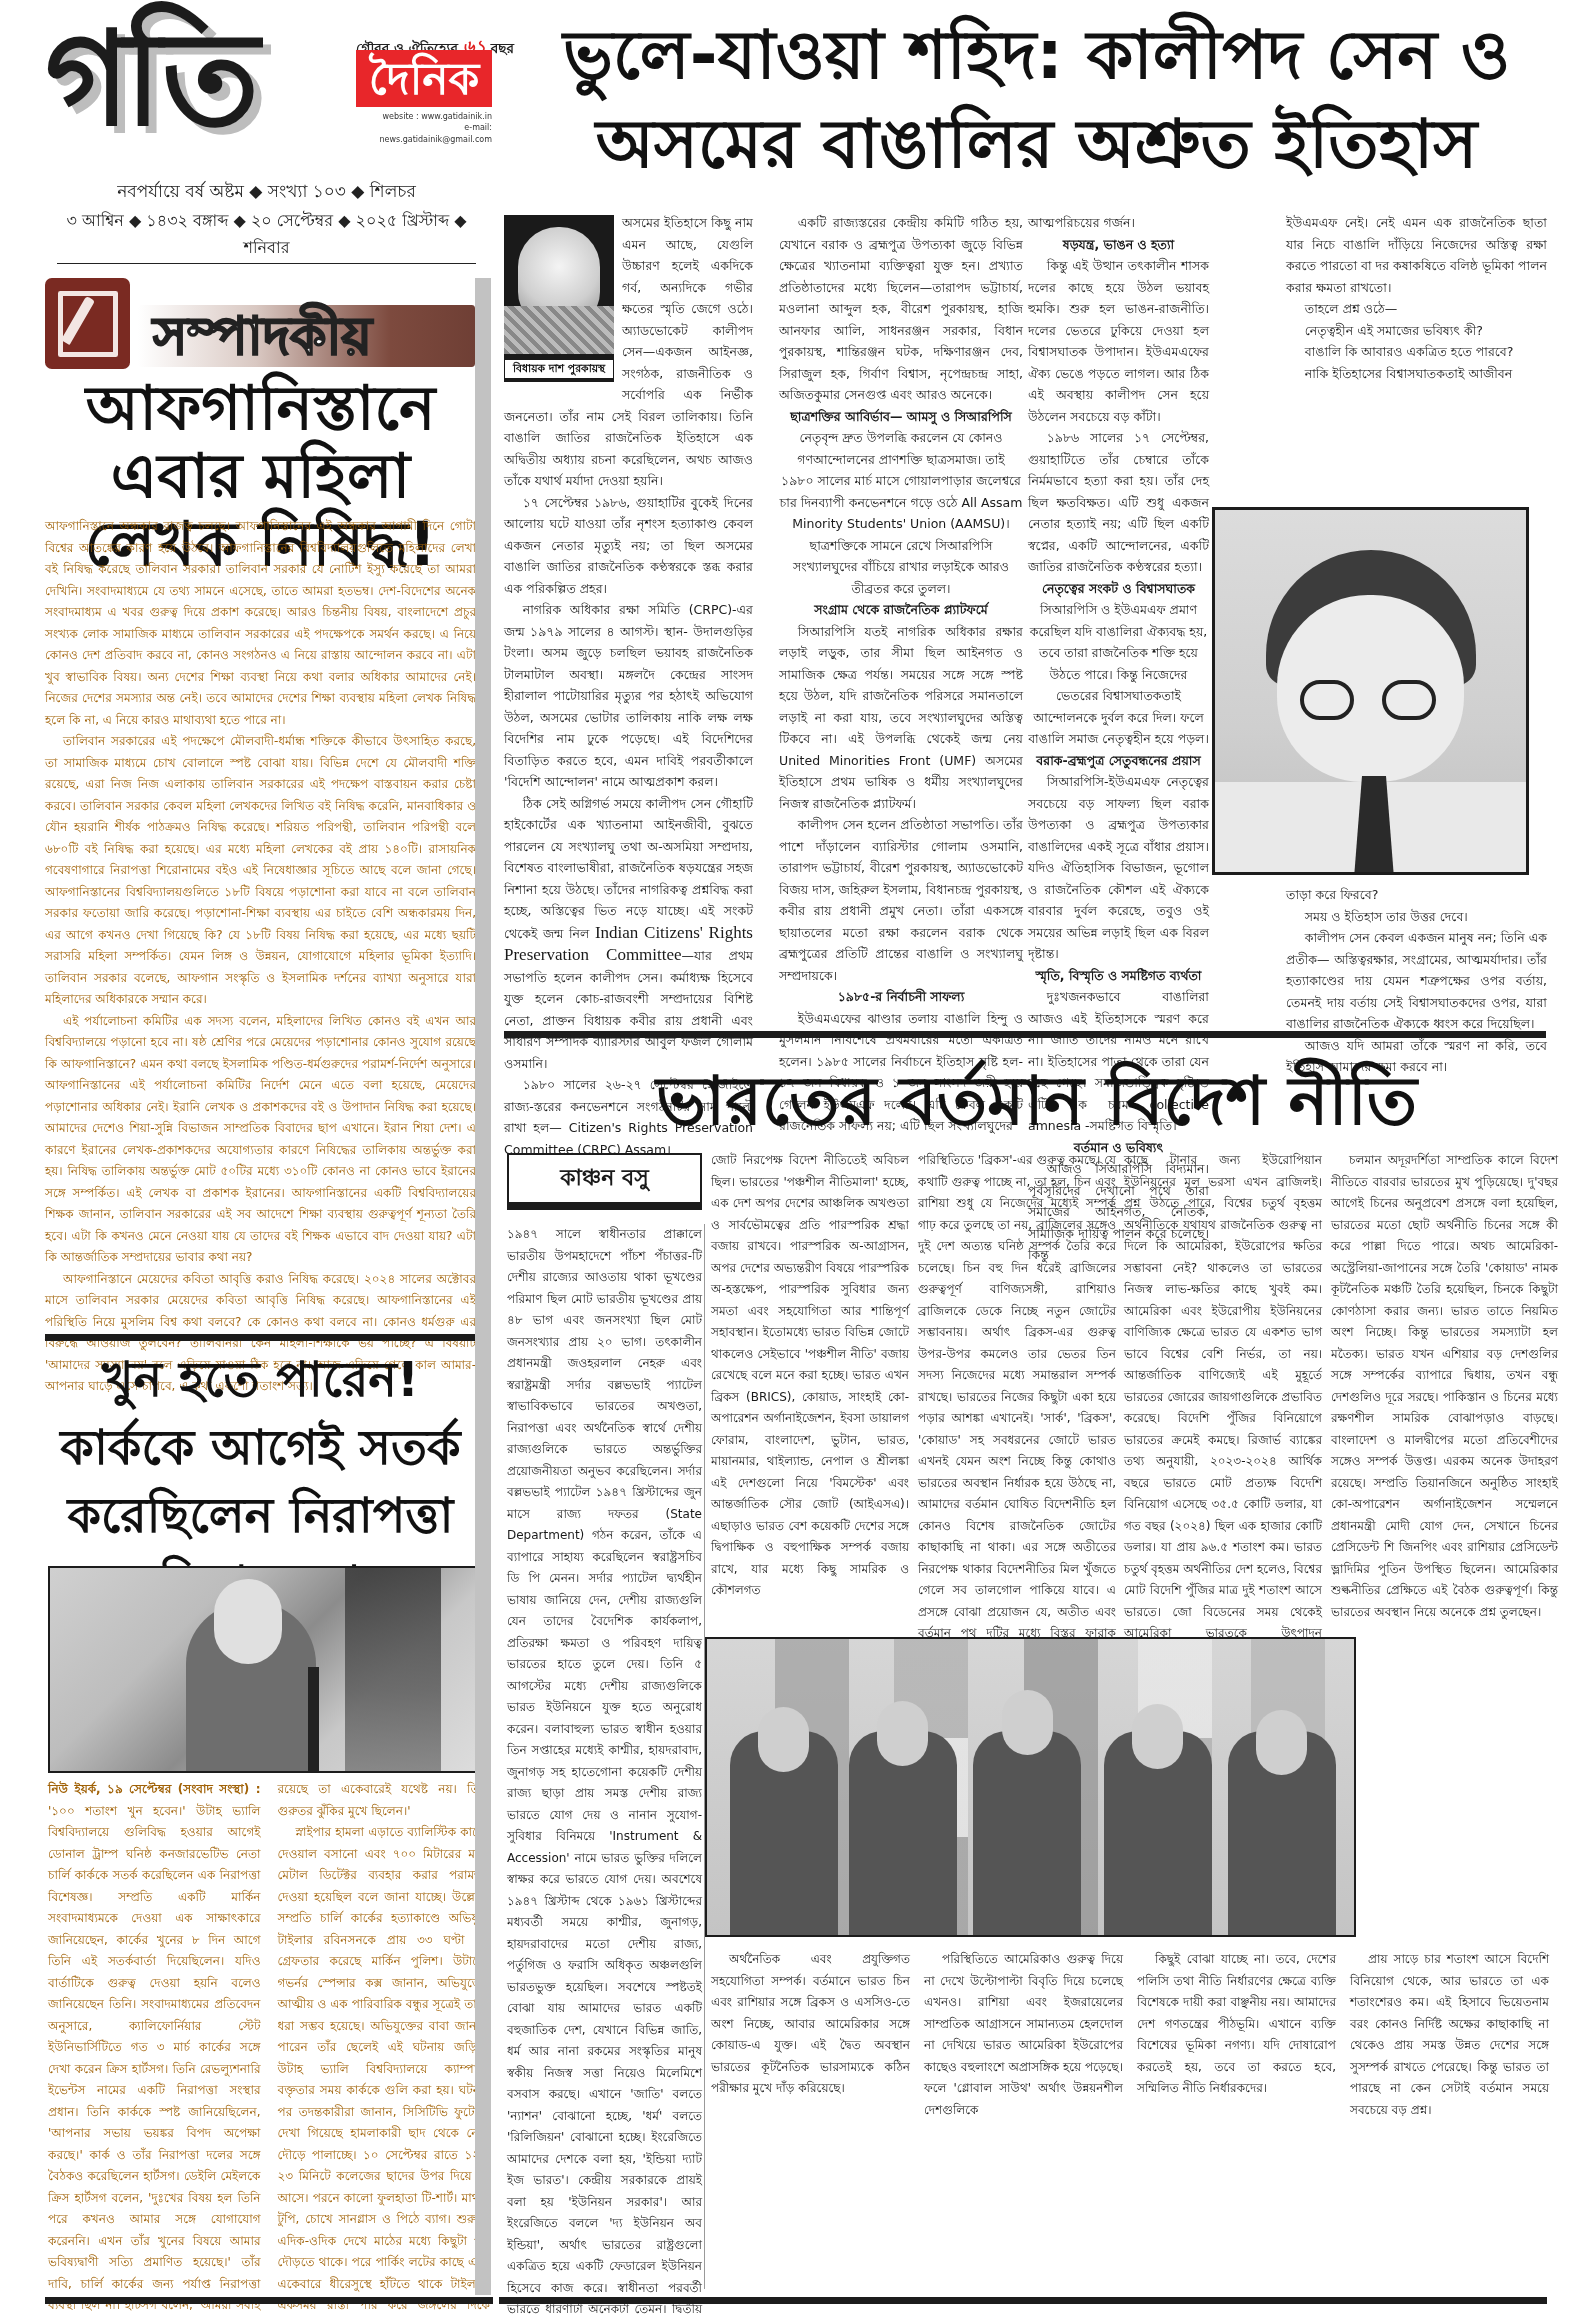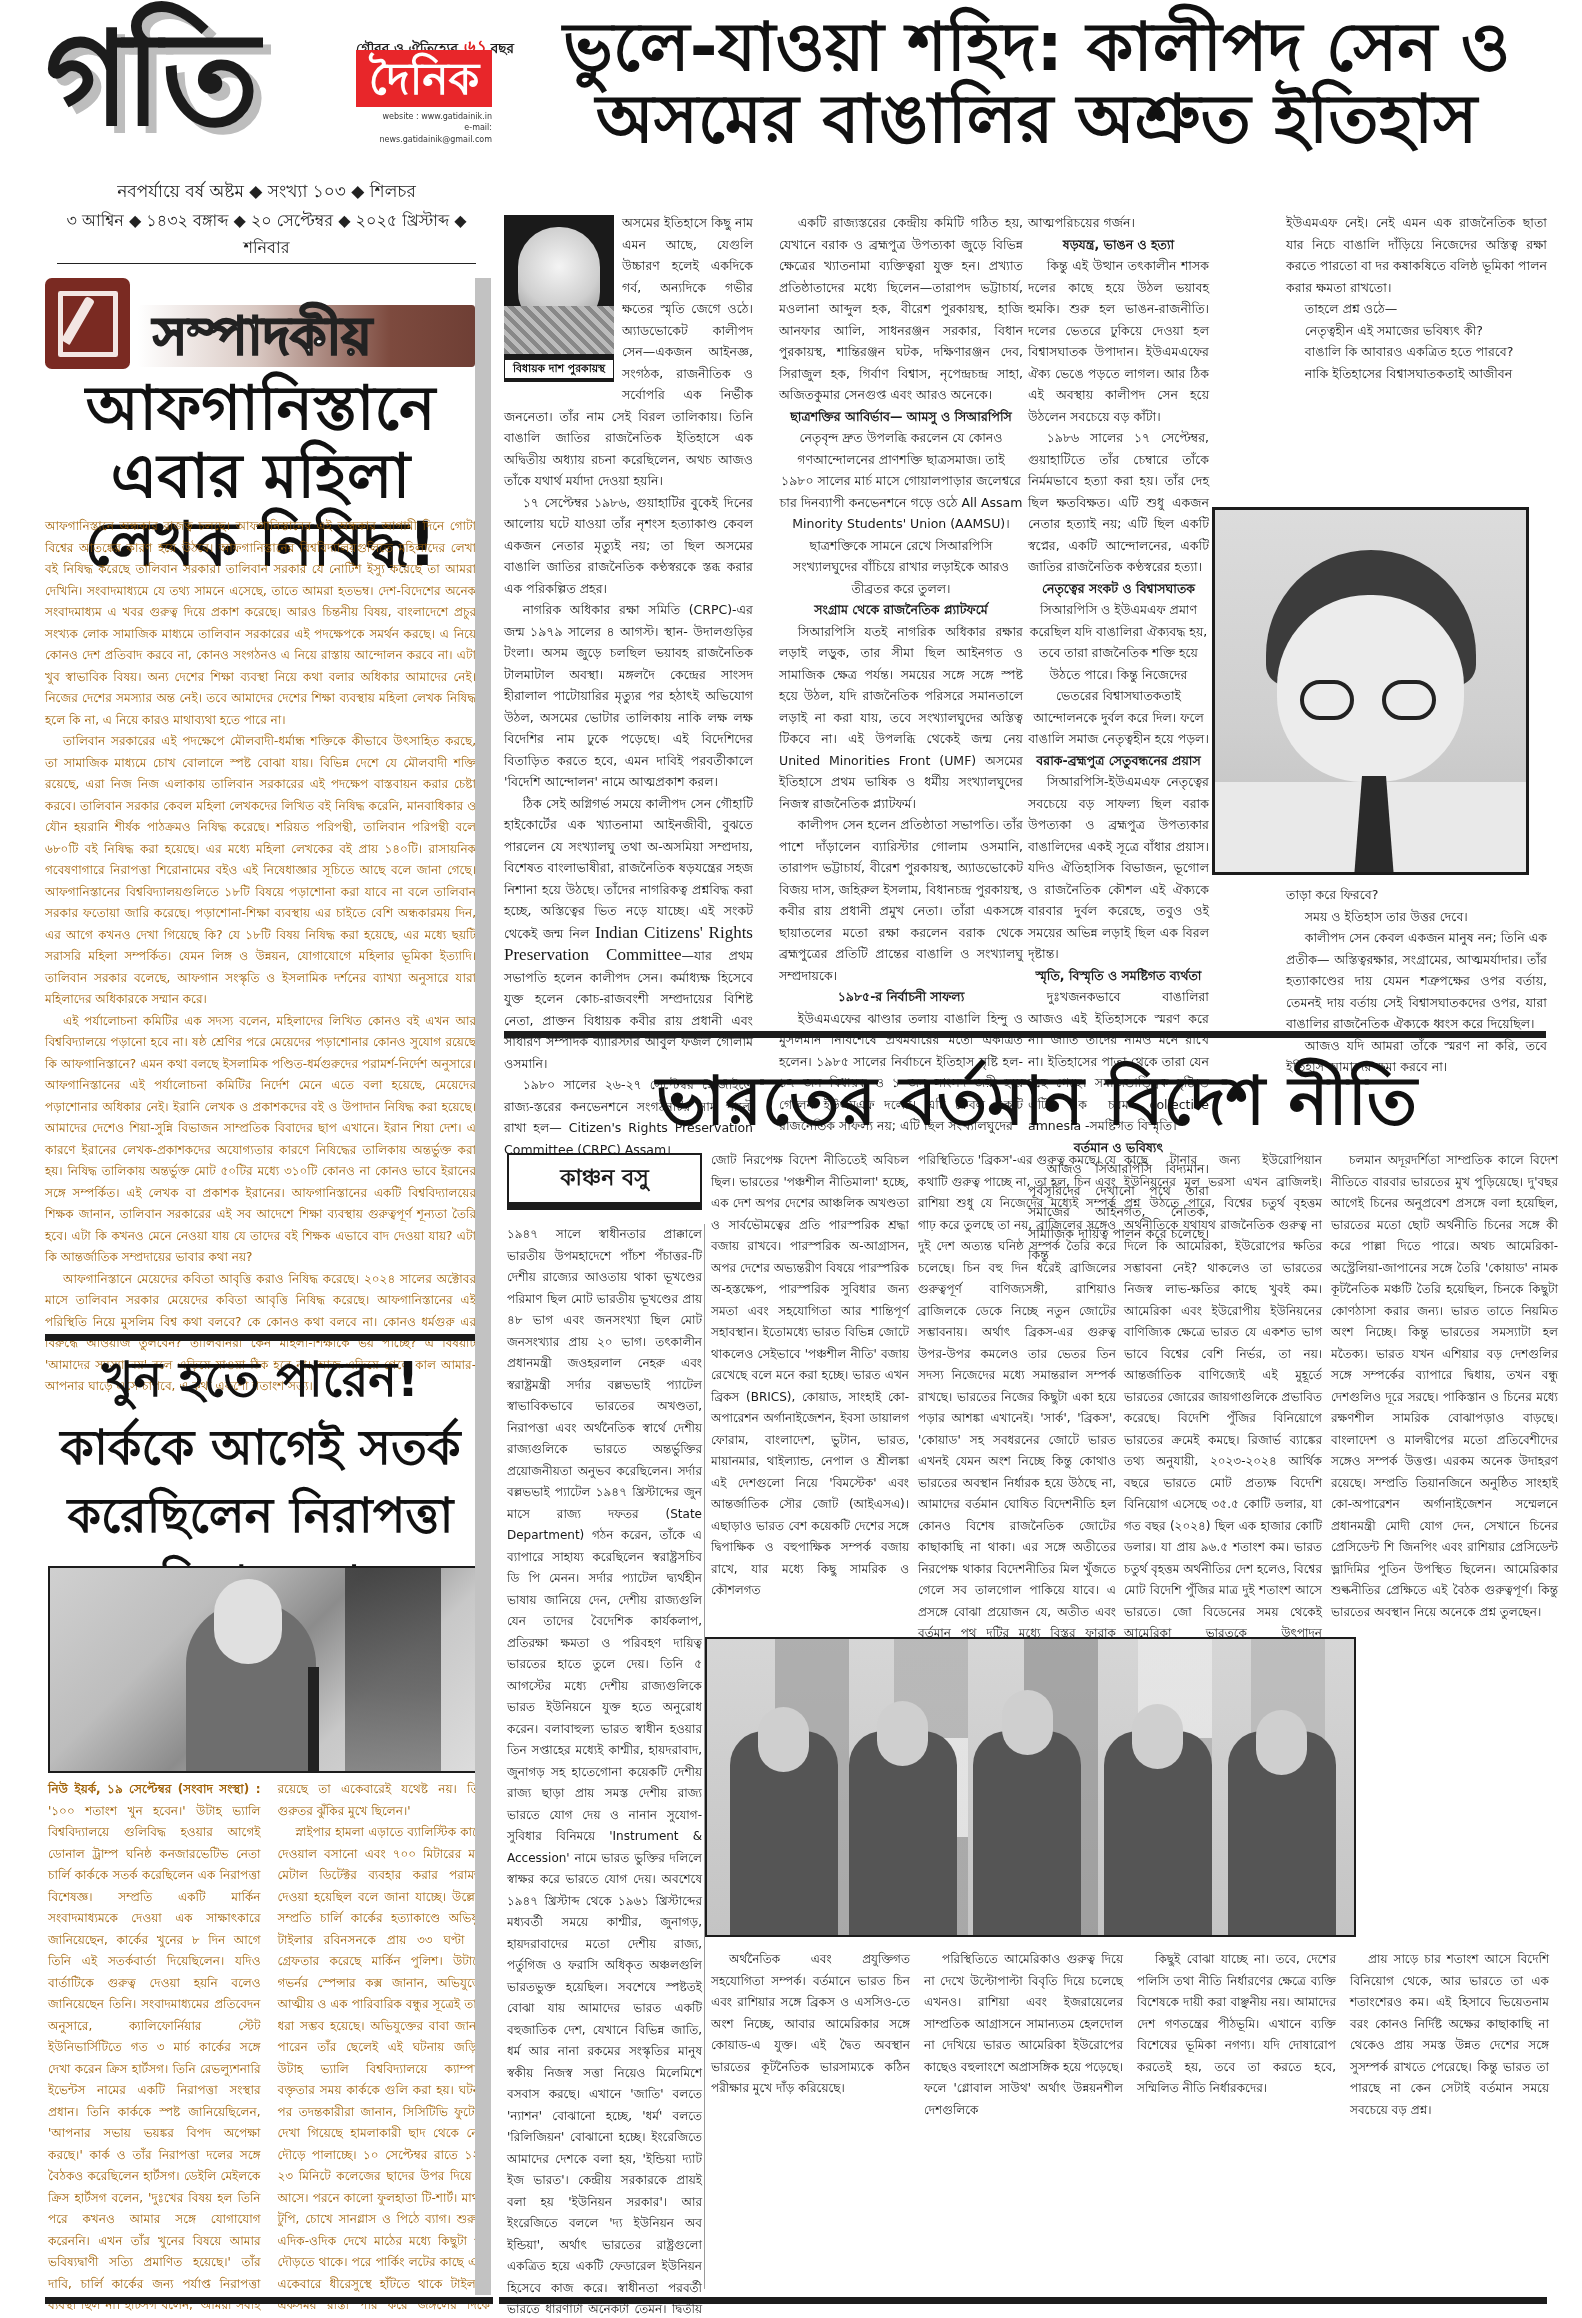--- a/index.html
+++ b/index.html
@@ -40,21 +40,21 @@
   .kirk-photo .mic { position: absolute; left: 258px; top: 99px; width: 11.3px; height: 113px; background: #222; }
   .kirk-body { left: 48px; top: 1779px; width: 442px; column-count: 2; column-gap: 17px; }
   .kirk-body p { text-indent: 1.5em; }
   .kirk-body p:first-child { text-indent: 0; }
   .dateline-bold { font-weight: bold; }
 
   
   .vbar { left: 475px; top: 278px; width: 16px; height: 2017px; background: #c2c2c2; }
 
   
-  .main-headline { left: 504px; top: 11.3px; width: 1065px; text-align: center; font-size: 67px; font-weight: 900; line-height: 72px; color: #111; }
+  .main-headline { left: 504px; top: 11.3px; width: 1065px; text-align: center; font-size: 67px; font-weight: 900; line-height: 89px; color: #111; }
 
   
   .kp-col { font-size: 12.5px; line-height: 21.5px; color: #1a1a1a; }
   .kp-col p { text-indent: 1.5em; text-align: justify; }
   .kp-col p.noindent { text-indent: 0; }
   .kp-col .sub { text-align: center; font-weight: bold; text-indent: 0; }
   .kp-col .center { text-align: center; text-indent: 0; }
   .kp-col .en { font-family: "Liberation Serif", serif; font-size: 17px; }
   .kp1 { left: 504px; top: 212px; width: 249px; }
   .kp2 { left: 779px; top: 212px; width: 244px; }

